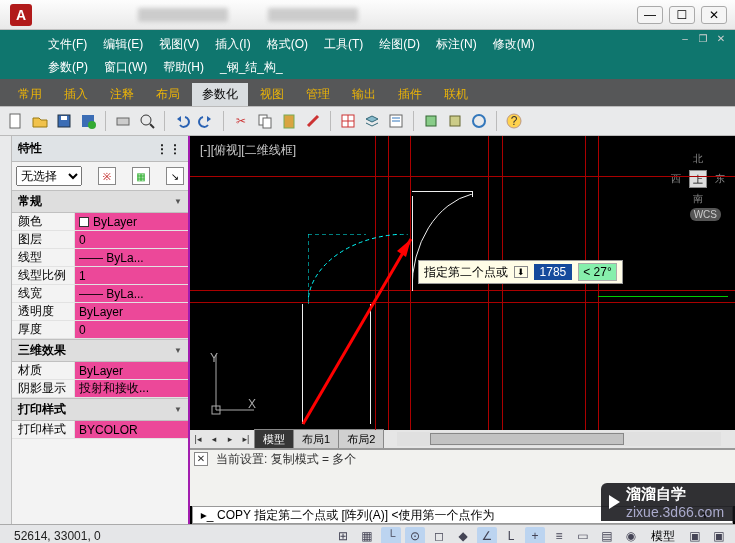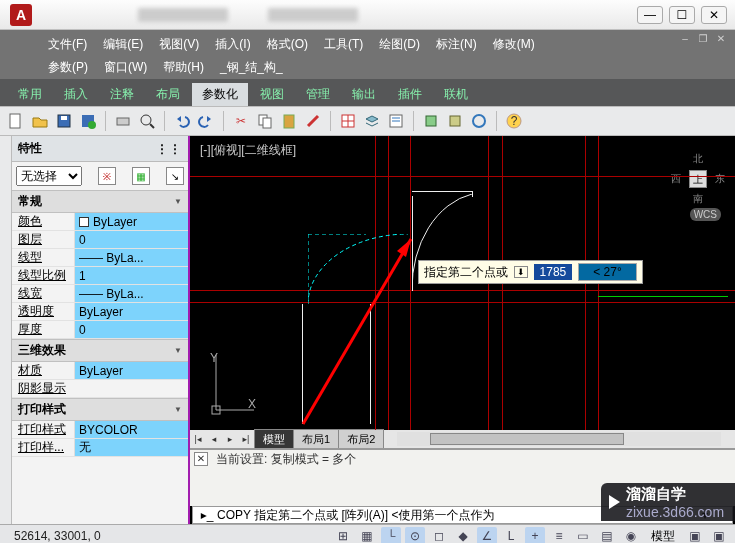--- a/index.html
+++ b/index.html
@@ -7,28 +7,28 @@
 
 
 .titlebar { height: 30px; background: linear-gradient(#fdfdfd,#e9e9e9); border-bottom: 1px solid #c0c0c0; display: flex; align-items: center; padding: 0 4px; }
 .app-icon { width: 22px; height: 22px; background: #b11a1a; border-radius: 3px; margin: 0 6px; color:#fff; font-weight:bold; text-align:center; line-height:22px; font-size:14px;}
 .title-blur { flex:1; display:flex; gap:40px; padding-left:100px;}
 .title-blur span{ width:90px; height:14px; background:#ccc; filter:blur(2px); border-radius:2px;}
 .win-btns { display:flex; gap:6px; margin-right:4px;}
 .win-btn { width:26px; height:18px; border:1px solid #aaa; border-radius:3px; text-align:center; line-height:16px; background:#f5f5f5; cursor:default;}
 
 
-.menubar { background:#737373; color:#fff; display:flex; flex-wrap:wrap; padding:3px 8px 0 40px; position:relative;}
+.menubar { background:#0f766e; color:#fff; display:flex; flex-wrap:wrap; padding:3px 8px 0 40px; position:relative;}
 .menubar .menu-item{ padding:3px 8px; cursor:default;}
 .mdi-btns{ position:absolute; right:6px; top:3px; display:flex; gap:2px;}
 .mdi-btn{ width:16px; height:14px; color:#d0d0d0; text-align:center; line-height:12px; font-size:10px;}
 
 
 .ribbon-tabs{ background:#565758; display:flex; padding:4px 8px 0 8px; gap:2px;}
-.ribbon-tab{ padding:3px 10px; color:#86efac; cursor:default;}
+.ribbon-tab{ padding:3px 10px; color:#eab308; cursor:default;}
 .ribbon-tab.active{ background:#d9dde0; color:#000;}
 
 
 .toolbar{ background:#e9eaeb; border-top:1px solid #bbb; border-bottom:1px solid #bbb; height:30px; display:flex; align-items:center; padding:0 6px; gap:4px;}
 .tb-ic{ width:20px; height:20px; display:flex; align-items:center; justify-content:center; border-radius:2px;}
 .tb-sep{ width:1px; height:20px; background:#bbb; margin:0 3px;}
 
 
 .main{ display:flex; height:388px; }
 .left-strip{ width:12px; background:#e9eaeb; border-right:1px solid #bbb;}
@@ -36,22 +36,22 @@
 
 .props{ width:178px; background:#f3f3f3; border-right:2px solid #a21caf; display:flex; flex-direction:column;}
 .props-title{ background:#dfe3e6; padding:4px 6px; font-weight:bold; border-bottom:1px solid #bbb; display:flex; align-items:center;}
 .props-title .dots{ margin-left:auto; letter-spacing:1px;}
 .sel-row{ display:flex; align-items:center; padding:4px; gap:16px; background:#f3f3f3;}
 .sel-row select{ flex:1; height:20px; font-size:12px;}
 .mini-ic{ width:18px; height:18px; border:1px solid #888; background:#fff; display:flex; align-items:center; justify-content:center; font-size:10px;}
 .section-hdr{ background:#dedede; padding:2px 6px; font-weight:bold; border-top:1px solid #c0c0c0; border-bottom:1px solid #c0c0c0; display:flex; align-items:center;}
 .section-hdr .chev{ margin-left:auto; font-size:8px; color:#555;}
 .prop-row{ display:flex; border-bottom:1px solid #e2e2e2; height:18px; align-items:center;}
-.prop-row .k{ width:62px; padding-left:6px;text-decoration:underline;}
-.prop-row .v{ flex:1; background:#7dd3fc; padding-left:4px; height:100%; display:flex; align-items:center; border-left:1px solid #ddd;}
+.prop-row .k{ width:62px; padding-left:6px;}
+.prop-row .v{ flex:1; background:#ec4899; padding-left:4px; height:100%; display:flex; align-items:center; border-left:1px solid #ddd;}
 .swatch{ width:10px; height:10px; border:1px solid #333; background:#fff; margin-right:4px; display:inline-block;}
 
 
 .canvas-wrap{ flex:1; display:flex; flex-direction:column; background:#000; position:relative;}
 .viewport{ flex:1; position:relative; overflow:hidden;}
 .viewport .vlabel{ position:absolute; top:6px; left:10px; color:#ccc;}
 .compass{ position:absolute; right:12px; top:18px; width:50px; height:50px;}
 .compass .cube{ position:absolute; left:16px; top:16px; width:18px; height:18px; background:#ddd; border:1px solid #888;}
 .compass .n,.compass .s,.compass .e,.compass .w{ position:absolute; color:#888; font-size:10px;}
 .compass .n{top:-2px; left:20px;} .compass .s{bottom:-2px; left:20px;}
@@ -59,21 +59,21 @@
 .wcs{ position:absolute; right:14px; top:72px; background:#555; color:#ccc; font-size:10px; padding:1px 4px; border-radius:6px;}
 .ucsicon{ position:absolute; left:16px; bottom:10px; color:#888;}
 
 
 .ln{ position:absolute; background:#a00;}
 .ln.h{ height:1px;} .ln.v{ width:1px;}
 .wln{ position:absolute; background:#eee;}
 .grn{ position:absolute; background:#0c0;}
 .tooltip{ position:absolute; background:#fffde7; border:1px solid #999; padding:2px 5px; color:#000; display:flex; align-items:center; gap:6px; font-size:12px;}
 .tooltip .val{ background:#154a9c; color:#fff; padding:1px 6px;}
-.tooltip .ang{ background:#0369a1; border:1px solid #aaa; padding:1px 14px;}
+.tooltip .ang{ background:#86efac; border:1px solid #aaa; padding:1px 4px;}
 
 
 .hscroll{ height:18px; background:#e6e6e6; display:flex; align-items:center;}
 .hscroll .nav{ width:16px; text-align:center; color:#333; font-size:9px;}
 .hscroll .tab{ padding:2px 8px; background:#d0d0d0; border:1px solid #888; margin-right:-1px; font-size:11px;}
 .hscroll .tab.active{ background:#363636; color:#fff;}
 .hscroll .track{ flex:1; background:#e0e0e0; height:14px; margin:0 14px; position:relative;}
 .hscroll .track .thumb{position:absolute; left:10%; top:1px; height:12px; width:60%; background:#c2c2c2; border:1px solid #888;}
 
 
@@ -313,33 +313,30 @@
     <div class="section-hdr">
         <span>三维效果</span>
         <span class="chev">▼</span>
       </div>
     <div class="prop-row">
         <div class="k">材质</div>
         <div class="v">ByLayer</div>
       </div>
     <div class="prop-row">
         <div class="k">阴影显示</div>
+        <div class="v">投射和接收...</div>
       </div>
 
     <div class="section-hdr">
         <span>打印样式</span>
         <span class="chev">▼</span>
       </div>
     <div class="prop-row">
         <div class="k">打印样式</div>
         <div class="v">BYCOLOR</div>
-      </div>
-    <div class="prop-row">
-        <div class="k">打印样...</div>
-        <div class="v">无</div>
       </div>
   </div>
 
   <div class="canvas-wrap">
     <div class="viewport">
       <div class="vlabel">[-][俯视][二维线框]</div>
 
       <div class="compass">
         <div class="cube" style="font-size:10px; text-align:center; line-height:18px;">上</div>
         <div class="n">北</div>

